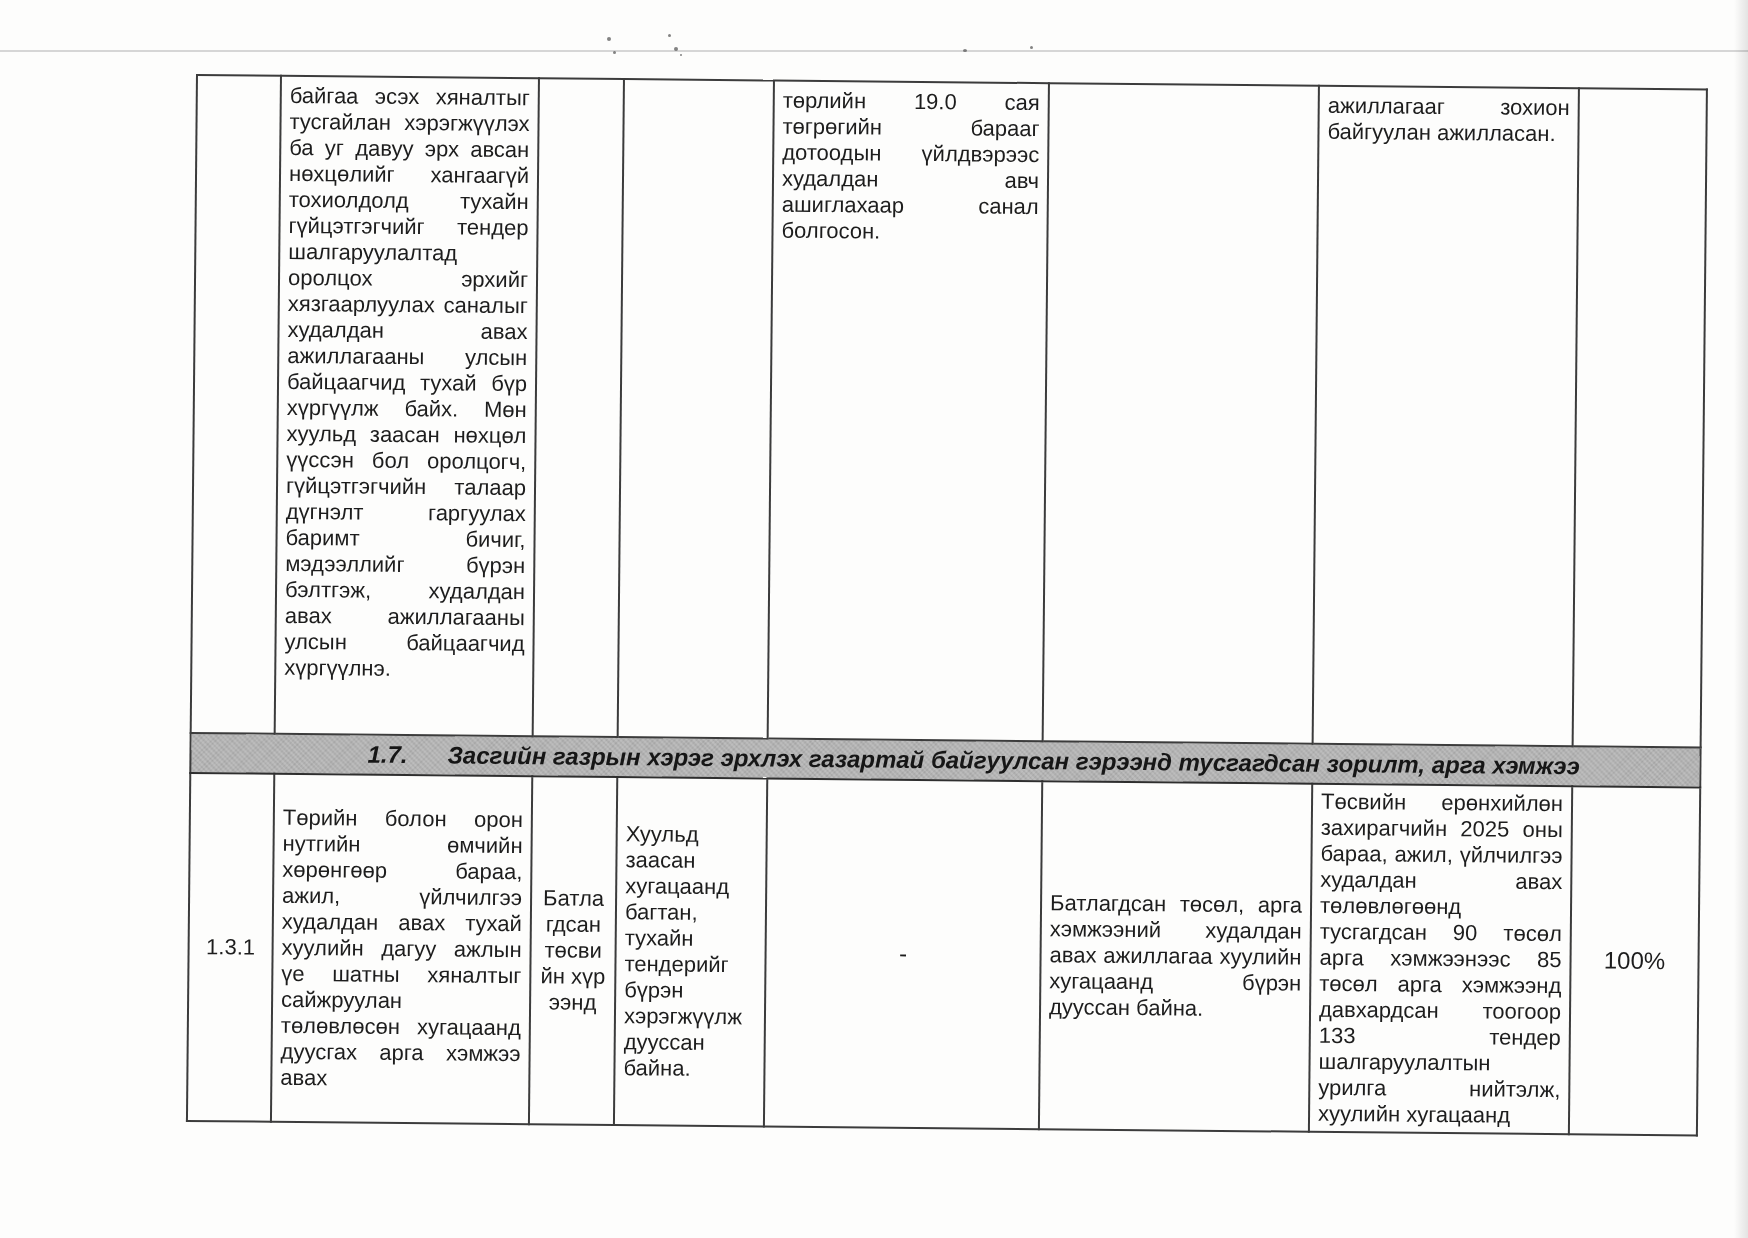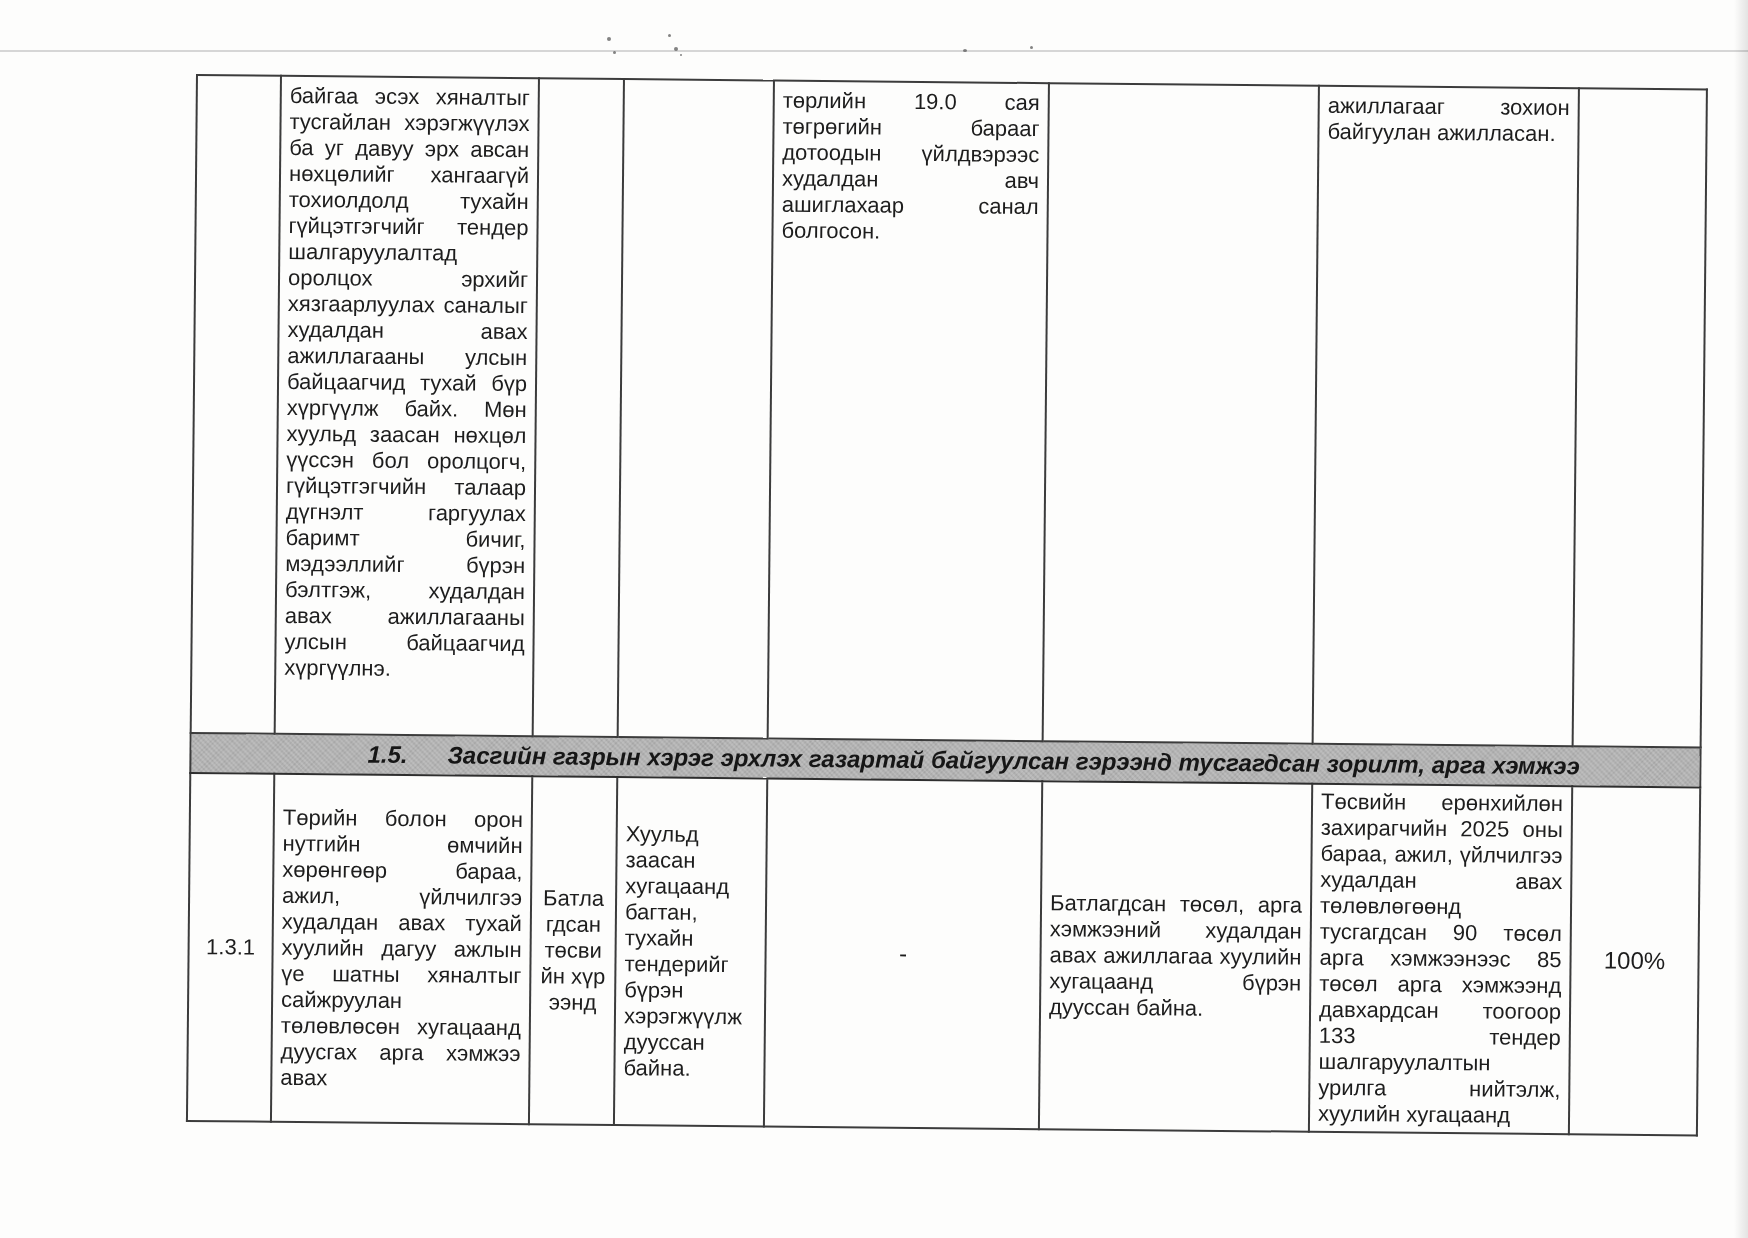--- a/index.html
+++ b/index.html
@@ -97,21 +97,21 @@
       <td></td>
       <td class="just">төрлийн 19.0 сая төгрөгийн барааг дотоодын үйлдвэрээс худалдан авч ашиглахаар санал болгосон.</td>
       <td></td>
       <td class="just">ажиллагааг зохион байгуулан ажилласан.</td>
       <td></td>
     </tr>
 
     <tr class="section-row">
       <td colspan="8">
         <div class="section-inner">
-          <span>1.5.</span>
+          <span>1.7.</span>
           <span>Засгийн газрын хэрэг эрхлэх газартай байгуулсан гэрээнд тусгагдсан зорилт, арга хэмжээ</span>
         </div>
       </td>
     </tr>
 
     <tr class="row-131">
       <td class="cell-num">1.3.1</td>
       <td class="just">Төрийн болон орон нутгийн өмчийн хөрөнгөөр бараа, ажил, үйлчилгээ худалдан авах тухай хуулийн дагуу ажлын үе шатны хяналтыг сайжруулан төлөвлөсөн хугацаанд дуусгах арга хэмжээ авах</td>
       <td class="breakall">Батлагдсан төсвийн хүрээнд</td>
       <td class="cell-criteria">Хуульд заасан хугацаанд багтан, тухайн тендерийг бүрэн хэрэгжүүлж дууссан байна.</td>

